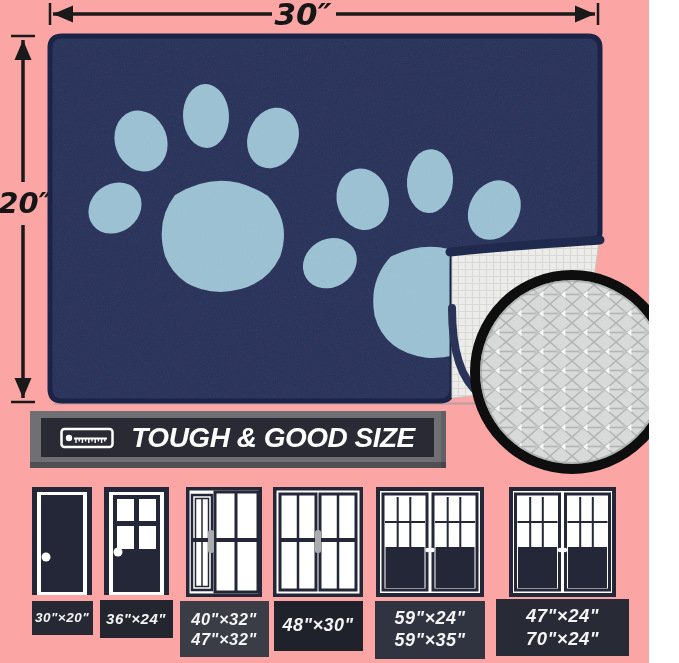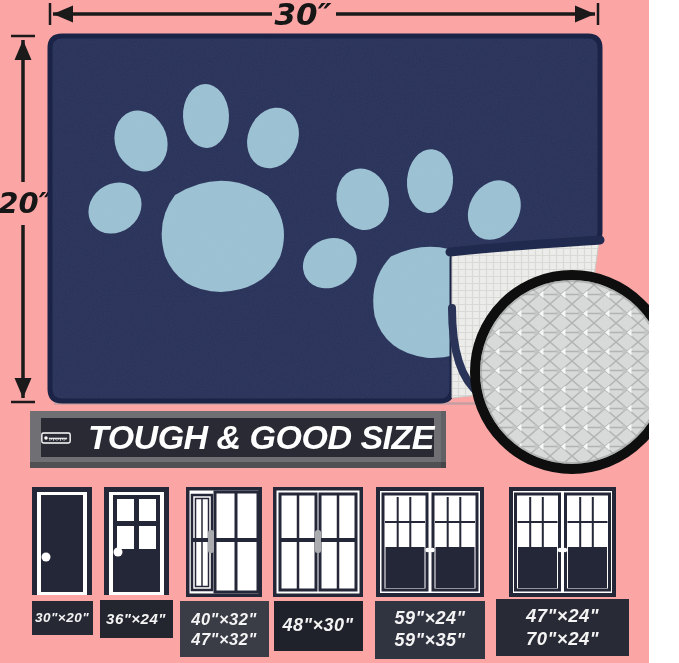--- a/index.html
+++ b/index.html
@@ -5,21 +5,21 @@
   html,body{margin:0;padding:0;background:#fff;}
   .canvas{position:relative;width:649px;height:663px;background:#fca5a5;overflow:hidden;
           font-family:"Liberation Sans","DejaVu Sans",sans-serif;font-style:italic;}
   .scene{position:absolute;left:0;top:0;}
   .dim-text{font-family:"DejaVu Sans","Liberation Sans",sans-serif;font-weight:bold;fill:#161616;}
   
   .banner{position:absolute;left:30px;top:411px;width:416px;height:57px;background:#6f6f74;
           box-shadow:inset 0 -6px 0 rgba(0,0,0,.28), inset -5px 0 0 rgba(0,0,0,.12);}
   .banner-inner{position:absolute;left:11px;top:7px;right:12px;bottom:11px;background:#2a2a35;
           display:flex;align-items:center;justify-content:center;gap:17px;}
-  .banner-text{color:#ffffff;font-weight:bold;font-size:34px;letter-spacing:-0.5px;white-space:nowrap;}
+  .banner-text{color:#ffffff;font-weight:bold;font-size:28px;letter-spacing:-0.5px;white-space:nowrap;}
   
   .doors{position:absolute;left:0;top:487px;width:679px;height:176px;}
   .door-col{position:absolute;top:0;display:flex;flex-direction:column;align-items:center;}
   .size-label{color:#f4f4f4;font-weight:bold;text-align:center;line-height:1.22;letter-spacing:.5px;
               display:flex;flex-direction:column;justify-content:center;}
   .size-label span:empty{display:none;}
   .c1{left:30px;width:64px;}  .c1 .size-label{width:61px;font-size:13.5px;margin-top:6px;padding:9px 0;background:#262834;}
   .c2{left:99px;width:74px;}  .c2 .size-label{width:73px;font-size:15px;margin-top:5px;padding:10px 0;background:#24262f;}
   .c3{left:179px;width:90px;} .c3 .size-label{width:89px;font-size:16.5px;margin-top:4px;padding:8px 0;background:#3a3c46;}
   .c4{left:272px;width:92px;} .c4 .size-label{width:89px;font-size:18px;margin-top:4px;padding:14px 0;background:#20222b;}

